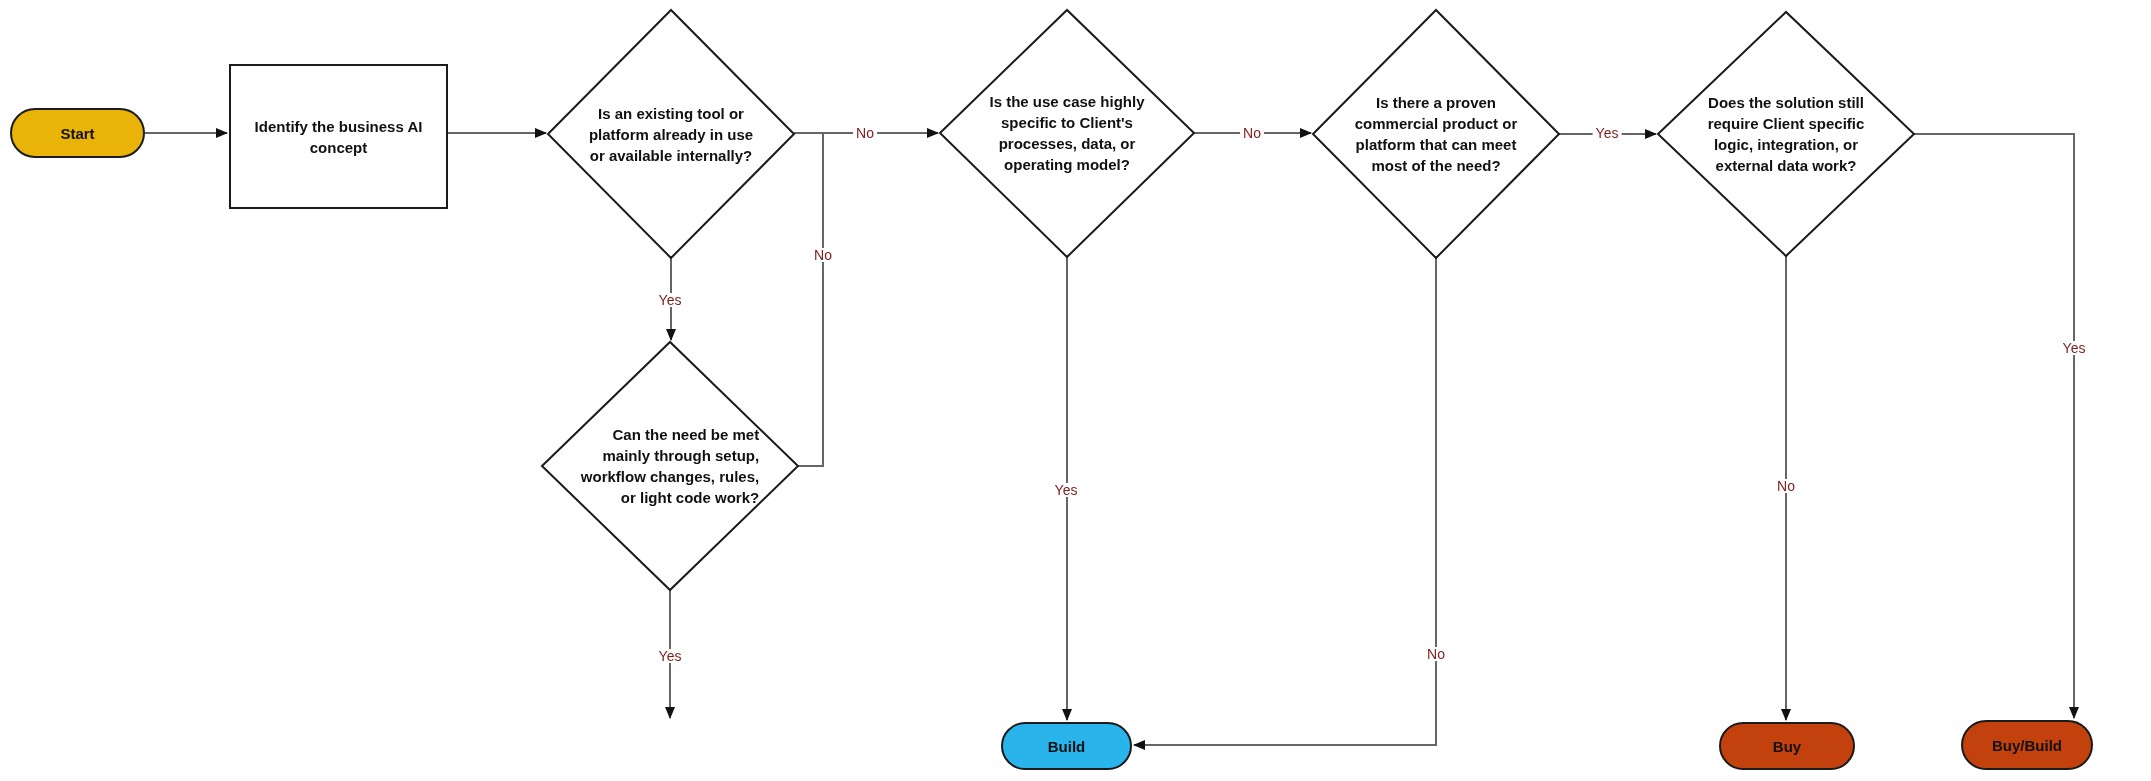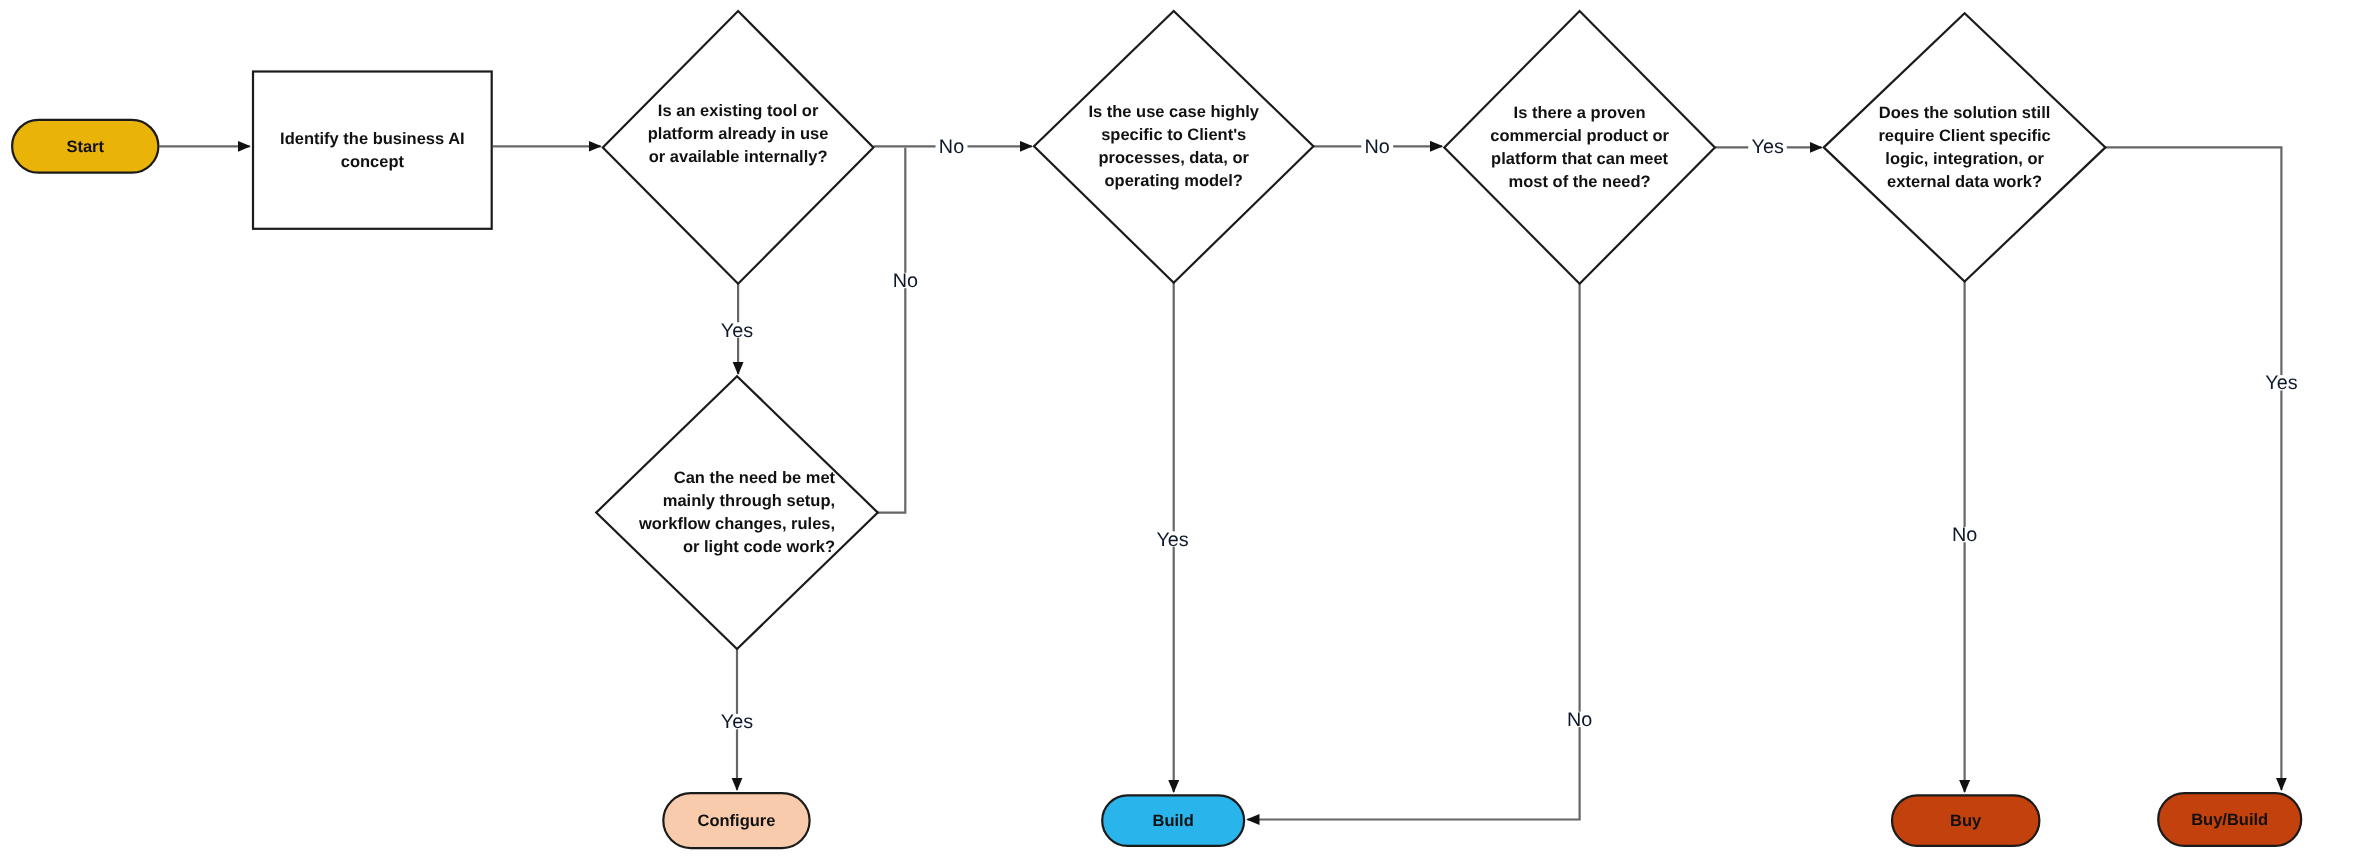--- a/index.html
+++ b/index.html
@@ -52,22 +52,22 @@
     z-index: 1;
   }
   .pill-node .shape-text { position: static; transform: none; }
 
   
   .edge-label {
     position: absolute;
     transform: translate(-50%, -50%);
     background: #ffffff;
     padding: 0 3px;
-    font-size: 18px;
-    color: #0f172a;
+    font-size: 14px;
+    color: #7f1d1d;
     z-index: 3;
     line-height: 14px;
   }
 </style>
 </head>
 <body>
 
 <div id="canvas">
 
   <svg class="layer" width="2151" height="781" viewBox="0 0 2151 781">
@@ -103,43 +103,40 @@
 
   <div class="pill-node" style="left: 10px; top: 108px; width: 135px; height: 50px; background-color: #eab308;">
     <div class="shape-text">Start</div>
   </div>
 
   <div class="rect-node" style="left:229px; top:64px; width:219px; height:145px;">
     <div class="shape-text">Identify the business AI
 concept</div>
   </div>
 
-  <div class="shape-text" style="left:671px; top:122px;">Is an existing tool or
+  <div class="shape-text" style="left:671px; top:134px;">Is an existing tool or
 platform already in use
 or available internally?</div>
   <div class="shape-text" style="left:670px; top:466px;text-align:right;">Can the need be met
 mainly through setup,
 workflow changes, rules,
 or light code work?</div>
   <div class="shape-text" style="left:1067px; top:133px;">Is the use case highly
 specific to Client's
 processes, data, or
 operating model?</div>
   <div class="shape-text" style="left:1436px; top:134px;">Is there a proven
 commercial product or
 platform that can meet
 most of the need?</div>
   <div class="shape-text" style="left:1786px; top:134px;">Does the solution still
 require Client specific
 logic, integration, or
 external data work?</div>
 
-  <div class="pill-node" style="left: 602px; top: 720px; width: 135px; height: 52px; background-color: rgb(248, 203, 173);">
-    <div class="shape-text">Configure</div>
-  </div>
 
   <div class="pill-node" style="left: 1001px; top: 722px; width: 131px; height: 48px; background-color: rgb(41, 181, 236);">
     <div class="shape-text">Build</div>
   </div>
 
   <div class="pill-node" style="left: 1719px; top: 722px; width: 136px; height: 48px; background-color: #c2410c;">
     <div class="shape-text">Buy</div>
   </div>
 
   <div class="pill-node" style="left: 1961px; top: 720px; width: 132px; height: 50px; background-color: #c2410c;">

